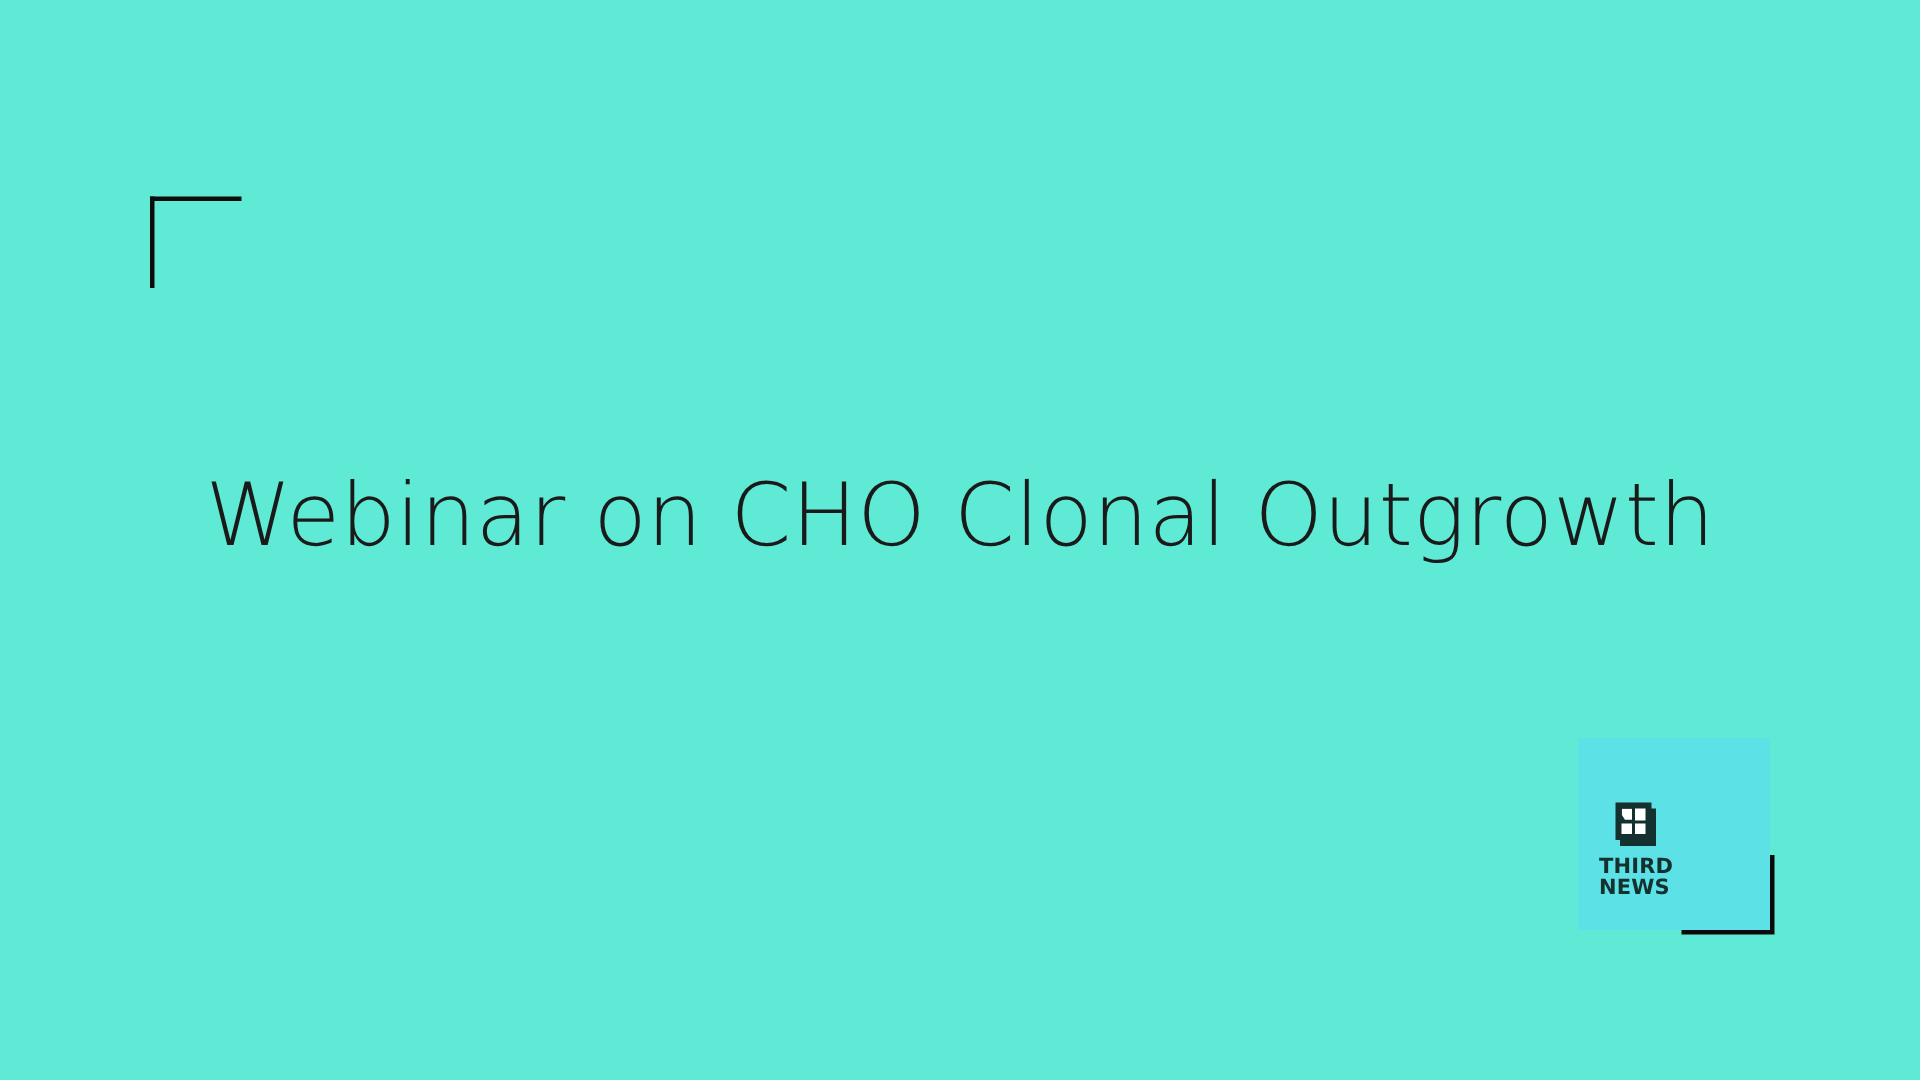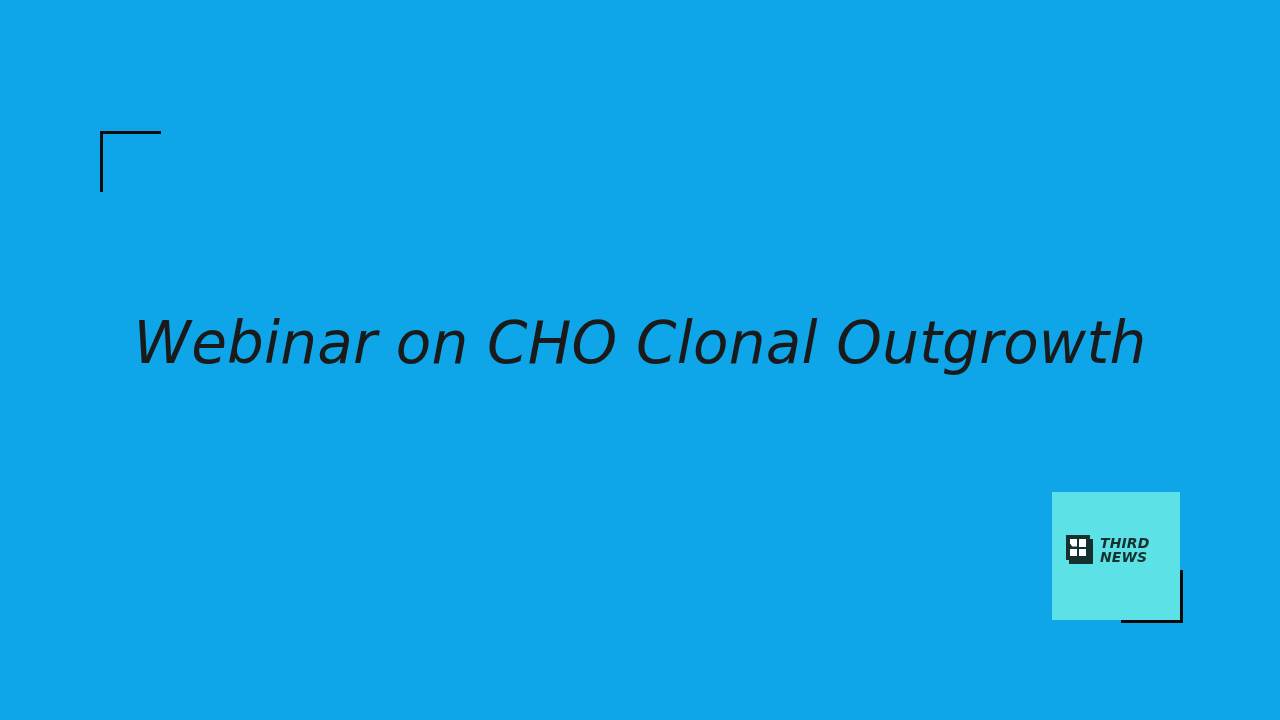--- a/index.html
+++ b/index.html
@@ -11,22 +11,21 @@
     height: 720px;
     background: #ffffff;
     font-family: "Liberation Sans", sans-serif;
     overflow: hidden;
   }
 
   .slide {
     position: relative;
     width: 1280px;
     height: 720px;
-    background: #0ea5e9;
-    font-style: italic;
+    background: #5eead4;
   }
 
   
   .corner-bracket {
     position: absolute;
     left: 100px;
     top: 131px;
     width: 61px;
     height: 61px;
     pointer-events: none;
@@ -88,20 +87,21 @@
     height: 128px;
     background: #5ce1e6;
   }
   .logo-lockup {
     position: absolute;
     left: 14px;
     top: 43px;
     display: flex;
     align-items: center;
     gap: 7px;
+    flex-direction: column;
   }
   .logo-mark {
     position: relative;
     width: 27px;
     height: 29px;
     flex: 0 0 auto;
   }
   .logo-mark .mark-shadow {
     position: absolute;
     left: 3px;

